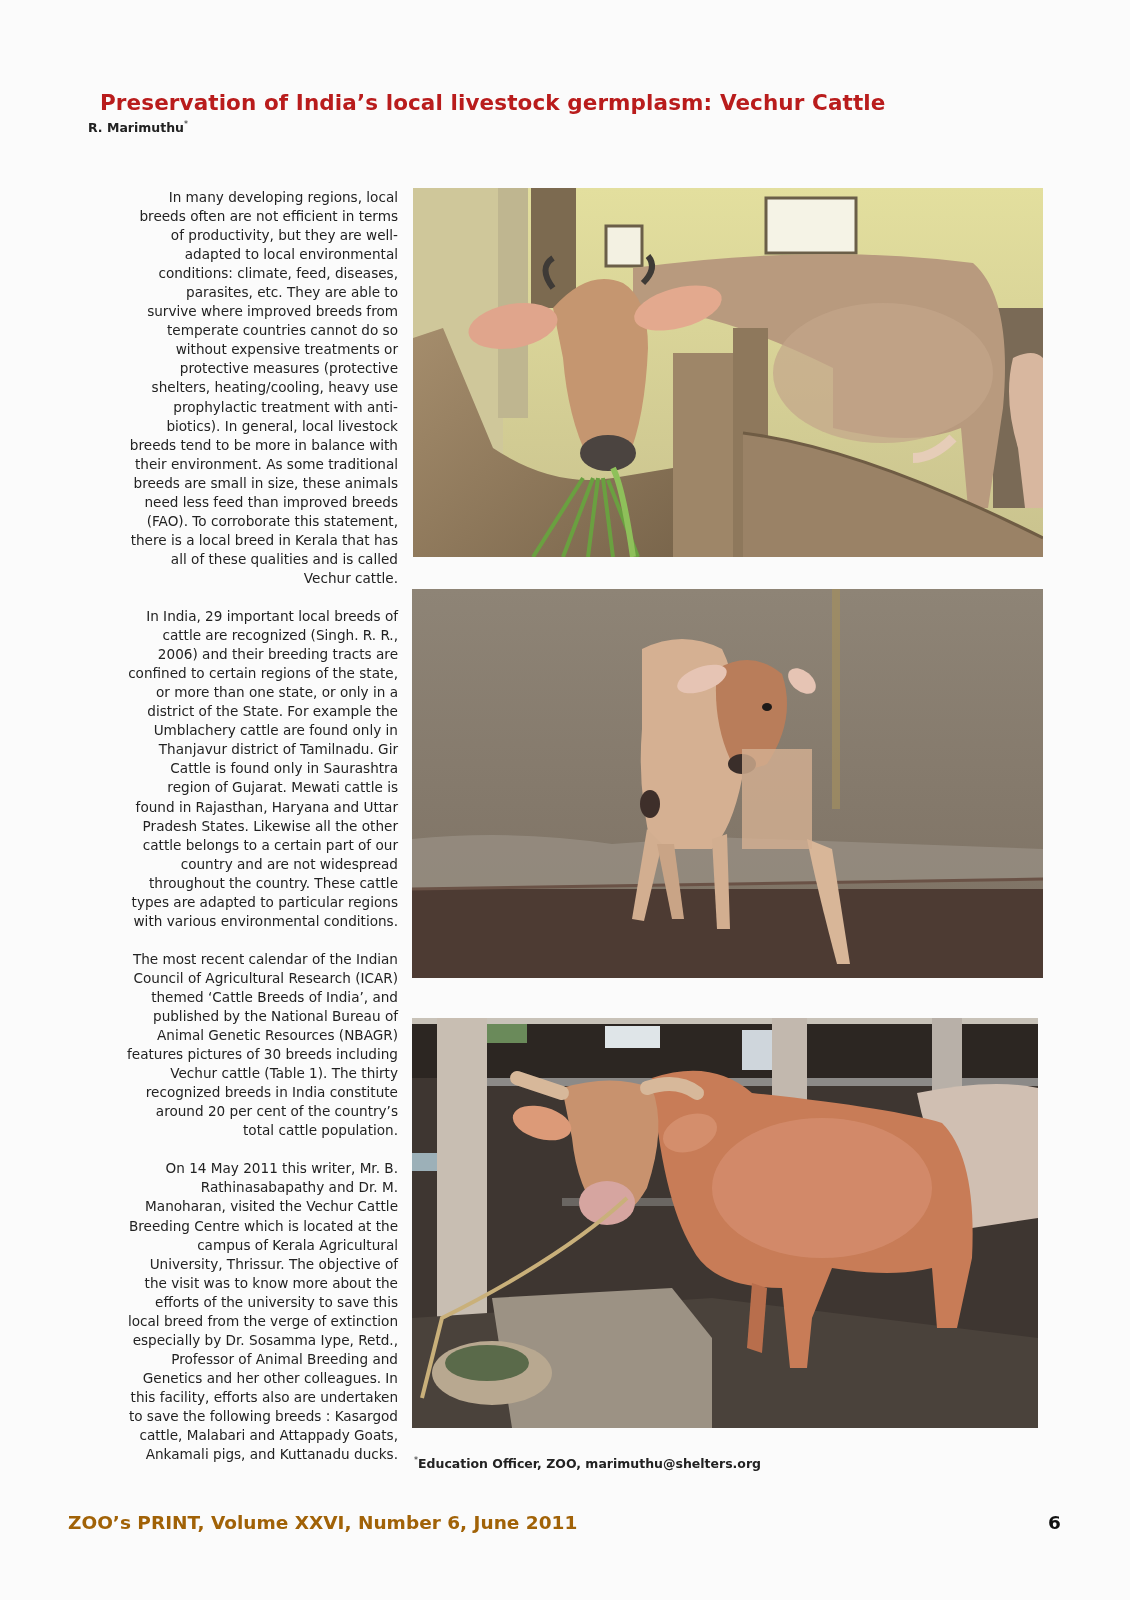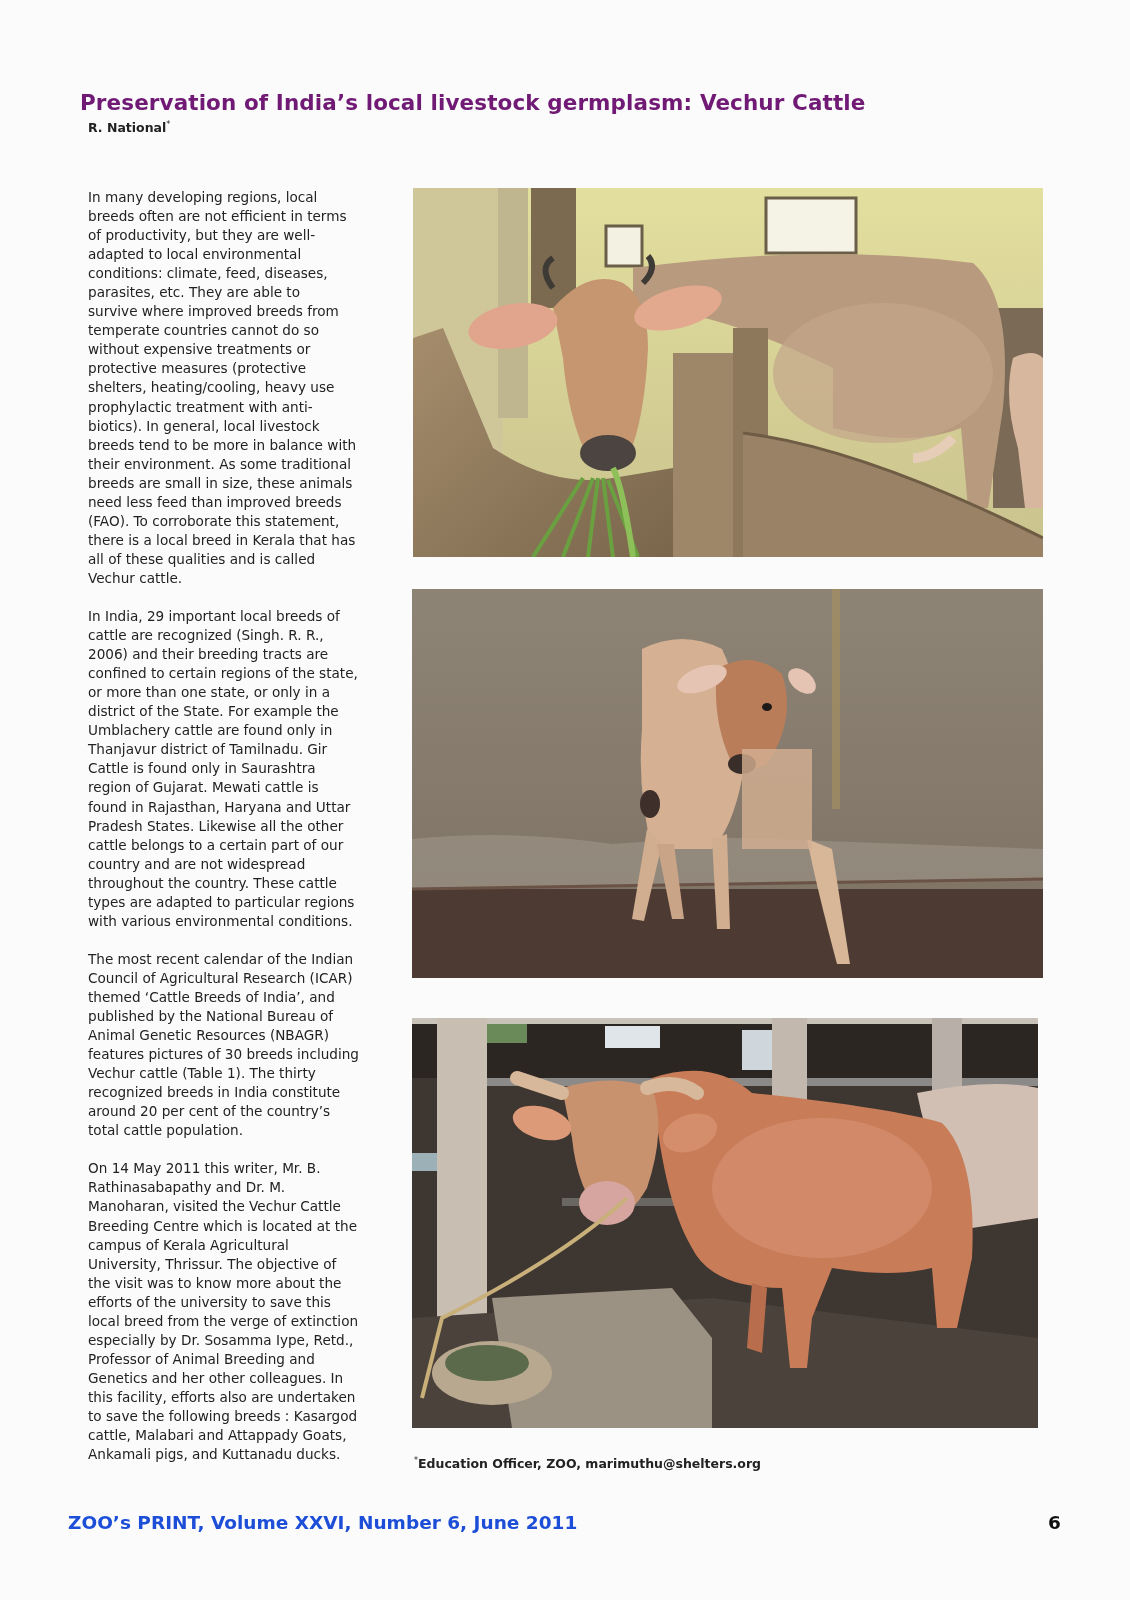--- a/index.html
+++ b/index.html
@@ -3,61 +3,61 @@
 <meta charset="utf-8">
 <style>
   html, body { margin: 0; padding: 0; }
   body {
     width: 1130px; height: 1600px; position: relative; overflow: hidden;
     background: #fbfbfb;
     font-family: "DejaVu Sans", sans-serif;
     color: #1a1a1a;
   }
   .title {
-    position: absolute; left: 80px; top: 90px;
+    position: absolute; left: 100px; top: 90px;
     font-family: "DejaVu Sans", sans-serif; font-weight: bold;
-    font-size: 21.5px; letter-spacing: 0.1px; color: #701a75;
+    font-size: 21.5px; letter-spacing: 0.1px; color: #b91c1c;
     white-space: nowrap;
   }
   .author {
     position: absolute; left: 88px; top: 120px;
     font-weight: bold; font-size: 12.5px; color: #222;
   }
   .author sup { font-size: 8px; font-weight: normal; vertical-align: 5px; }
   .body-col {
     position: absolute; left: 88px; top: 188px; width: 310px;
     font-size: 13.6px; line-height: 19.05px; color: #222;
   }
-  .body-col p { margin: 0 0 19.05px 0; white-space: pre-line; }
+  .body-col p { margin: 0 0 19.05px 0; white-space: pre-line; text-align: right; }
   .photo {
     position: absolute; overflow: hidden;
   }
   .photo svg { display: block; width: 100%; height: 100%; }
   #photo1 { left: 413px; top: 188px; width: 630px; height: 369px; }
   #photo2 { left: 412px; top: 589px; width: 631px; height: 389px; }
   #photo3 { left: 412px; top: 1018px; width: 626px; height: 410px; }
   .footnote {
     position: absolute; left: 414px; top: 1456px;
     font-weight: bold; font-size: 12.5px; color: #222; white-space: nowrap;
   }
   .footnote sup { font-size: 8px; font-weight: normal; vertical-align: 5px; }
   .footer-left {
     position: absolute; left: 68px; top: 1512px;
-    font-weight: bold; font-size: 18.5px; color: #1d4ed8; white-space: nowrap; text-align: center;
+    font-weight: bold; font-size: 18.5px; color: #a16207; white-space: nowrap; text-align: center;
   }
   .footer-right {
     position: absolute; left: 1048px; top: 1512px;
     font-weight: bold; font-size: 18.5px; color: #111;
   }
 </style>
 </head>
 <body>
 
 <div class="title">Preservation of India’s local livestock germplasm: Vechur Cattle</div>
-<div class="author"><span>R. National</span><sup>*</sup></div>
+<div class="author"><span>R. Marimuthu</span><sup>*</sup></div>
 
 <div class="body-col">
   <p>In many developing regions, local
 breeds often are not efficient in terms
 of productivity, but they are well-
 adapted to local environmental
 conditions: climate, feed, diseases,
 parasites, etc.  They are able to
 survive where improved breeds from
 temperate countries cannot do so

